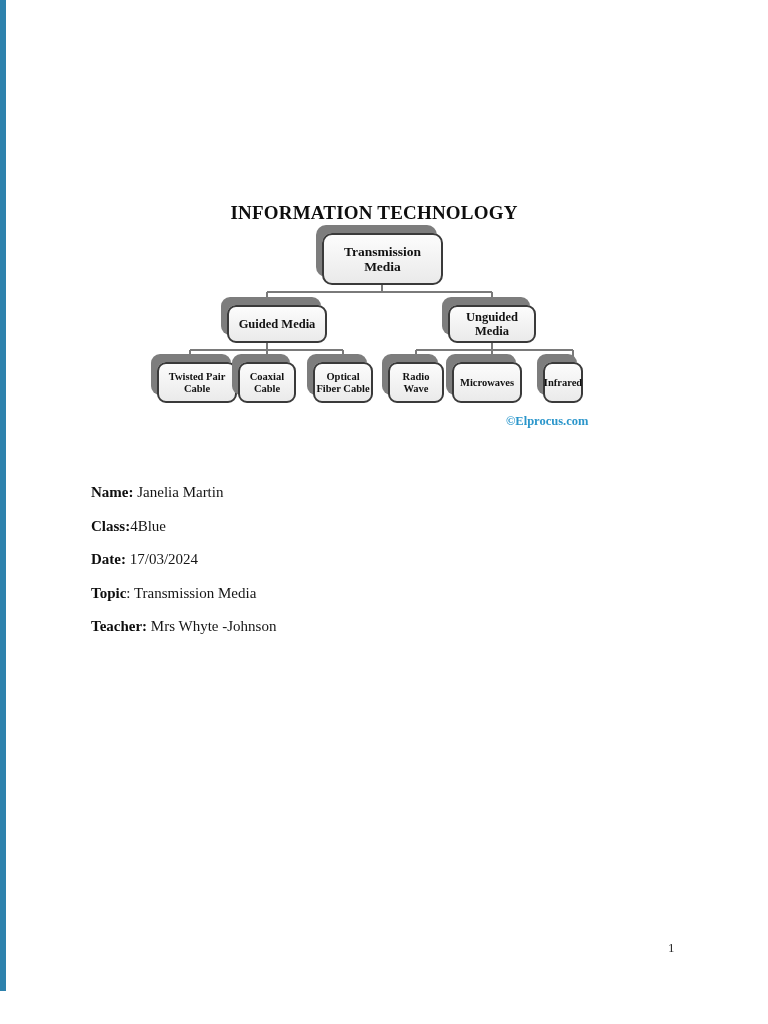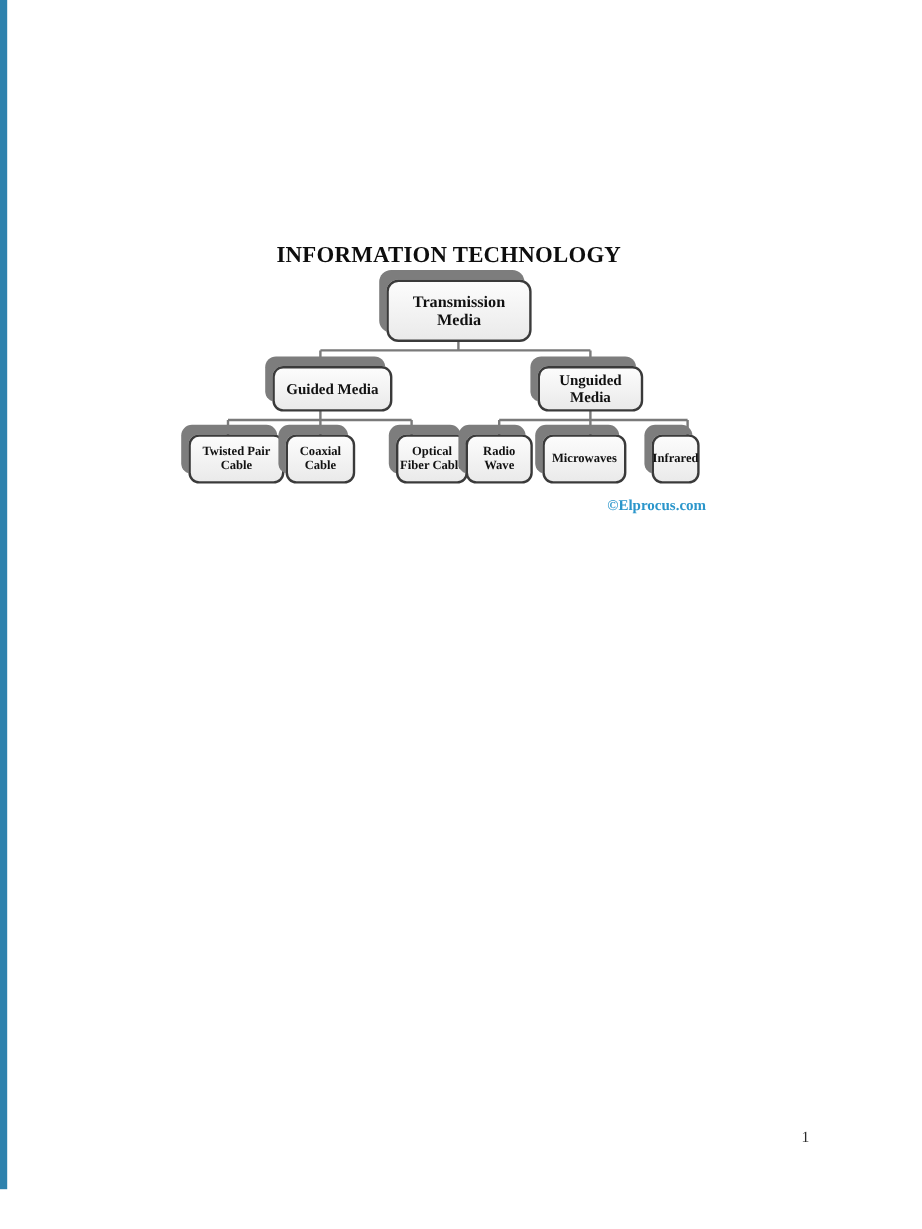--- a/index.html
+++ b/index.html
@@ -55,21 +55,21 @@
     box-shadow: -6px -8px 0 0 #7d7d7d;
     line-height: 1.12;
     padding: 1px;
   }
   .node-l1 { left: 172px; top: 8px;  width: 121px; height: 52px; font-size: 13.5px; border-radius: 10px; }
   .node-guided    { left: 77px;  top: 80px; width: 100px; height: 38px; font-size: 12.5px; }
   .node-unguided  { left: 298px; top: 80px; width: 88px; height: 38px; font-size: 12.5px; }
   .node-l3 { top: 137px; height: 41px; font-size: 10.5px; }
   .node-twisted    { left: 7px;   width: 80px; }
   .node-coaxial    { left: 88px;  width: 58px; }
-  .node-optical    { left: 180px; width: 60px; }
+  .node-optical    { left: 163px; width: 60px; }
   .node-radio      { left: 238px; width: 56px; }
   .node-microwaves { left: 302px; width: 70px; }
   .node-infrared   { left: 393px; width: 40px; }
   .credit {
     position: absolute;
     left: 356px; top: 189px;
     font-size: 12.5px;
     font-weight: bold;
     color: #2b96cb;
   }
@@ -142,16 +142,23 @@
     <div class="node node-l3 node-microwaves">
       <span>Microwaves</span>
     </div>
     <div class="node node-l3 node-infrared">
       <span>Infrared</span>
     </div>
 
     <div class="credit">©Elprocus.com</div>
   </div>
 
+  <div class="info">
+    <p><b>Name:</b><span> Janelia Martin</span></p>
+    <p><b>Class:</b><span>4Blue</span></p>
+    <p><b>Date:</b><span> 17/03/2024</span></p>
+    <p><b>Topic</b><span>: Transmission Media</span></p>
+    <p><b>Teacher:</b><span> Mrs Whyte -Johnson</span></p>
+  </div>
 
   <div class="page-number">1</div>
 
 </div>
 
 </body></html>

